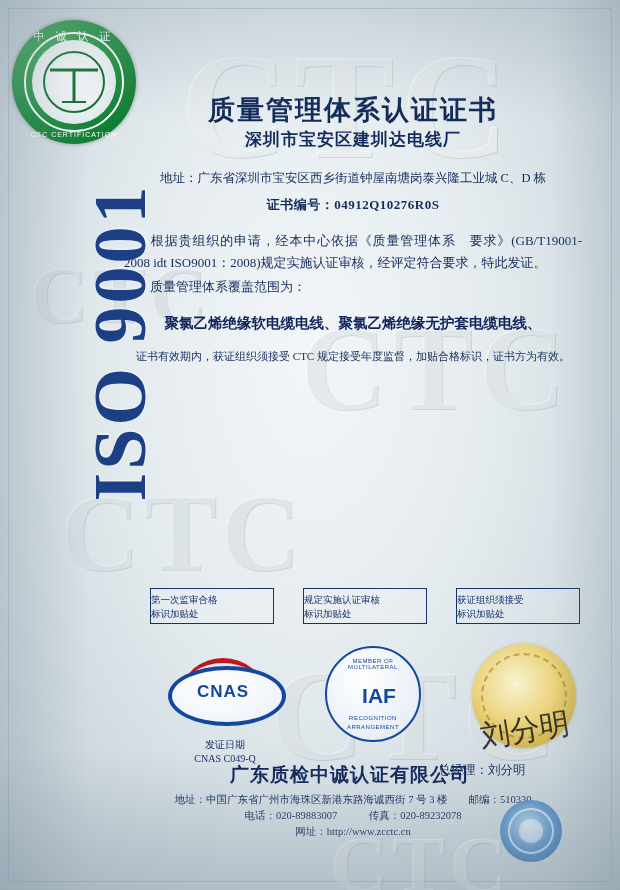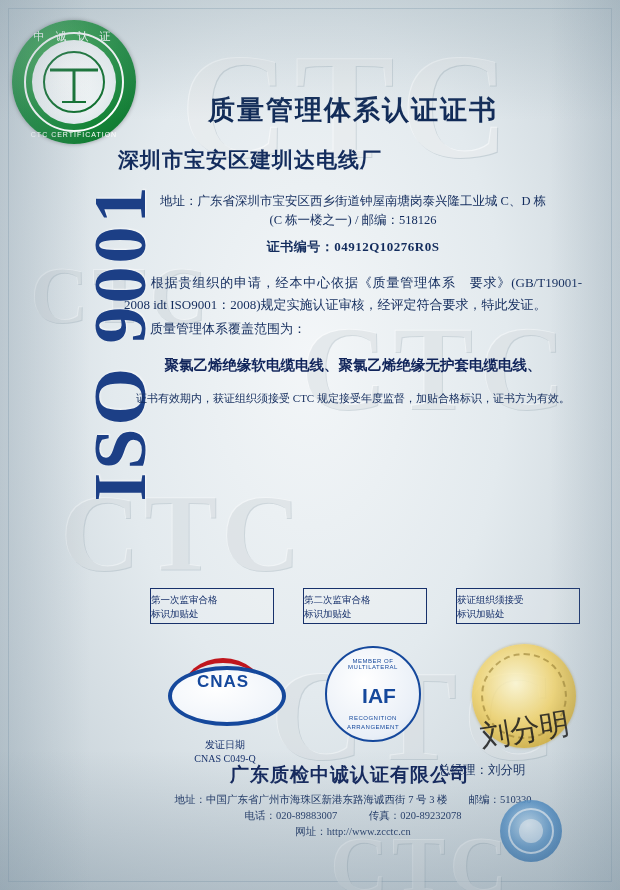--- a/index.html
+++ b/index.html
@@ -127,25 +127,24 @@
 
   .title-cn {
     font-size: 27px;
     font-weight: bold;
     letter-spacing: 2px;
     text-align: center;
     color: #102a57;
     margin-top: 4px;
   }
   .company {
-    margin-top: 18px;
-    font-size: 21px;
+    font-size: 17px;
     font-weight: bold;
     letter-spacing: 1px;
-    text-align: left;
+    text-align: center;
     color: #132c5d;
   }
   .addr-block {
     margin-top: 18px;
     text-align: center;
     font-size: 12.5px;
     line-height: 19px;
     color: #132c5d;
     font-family: Liberation Serif, serif;
   }
@@ -234,21 +233,21 @@
     height: 78px;
   }
   .cnas .oval {
     position: absolute; left: 0; top: 14px;
     width: 110px; height: 52px;
     border-radius: 50%;
     border: 4px solid #15489c;
     background: radial-gradient(ellipse at 40% 35%, #ffffff, #eaf0f8);
   }
   .cnas .txt {
-    position: absolute; left: 0; top: 20px; width: 110px; text-align: center;
+    position: absolute; left: 0; top: 30px; width: 110px; text-align: center;
     font-family: "Liberation Sans", sans-serif;
     font-size: 17px; font-weight: bold; color: #15489c; letter-spacing: 1px;
   }
   .cnas .swoosh {
     position: absolute; left: 14px; top: 6px; width: 82px; height: 30px;
     border-top: 5px solid #c0161d;
     border-radius: 50% 50% 0 0 / 100% 100% 0 0;
   }
   .cnas-cap {
     position: absolute;
@@ -412,21 +411,20 @@
     </div>
     <div class="en-arc">CTC CERTIFICATION</div>
   </div>
 
   <div class="content">
     <div class="title-cn">质量管理体系认证证书</div>
     <div class="company">深圳市宝安区建圳达电线厂</div>
 
     <div class="addr-block">
       <div>地址：广东省深圳市宝安区西乡街道钟屋南塘岗泰兴隆工业城 C、D 栋</div>
-      <div>(C 栋一楼之一) / 邮编：518126</div>
     </div>
 
     <div class="cert-no">证书编号：04912Q10276R0S</div>
 
     <div class="para">
       <span class="indent"></span><span>根据贵组织的申请，经本中心依据《质量管理体系　要求》(GB/T19001-2008 idt ISO9001：2008)规定实施认证审核，经评定符合要求，特此发证。</span>
     </div>
 
     <div class="scope-label">质量管理体系覆盖范围为：</div>
 
@@ -437,21 +435,21 @@
 
     <div class="note">证书有效期内，获证组织须接受 CTC 规定接受年度监督，加贴合格标识，证书方为有效。</div>
   </div>
 
   <div class="stamp-row">
     <div class="stamp-box">
       <div>第一次监审合格</div>
       <div>标识加贴处</div>
     </div>
     <div class="stamp-box">
-      <div>第二次监审合格</div>
+      <div>规定实施认证审核</div>
       <div>标识加贴处</div>
     </div>
     <div class="stamp-box">
       <div>获证组织须接受</div>
       <div>标识加贴处</div>
     </div>
   </div>
 
   <div class="marks">
     <div class="cnas">

